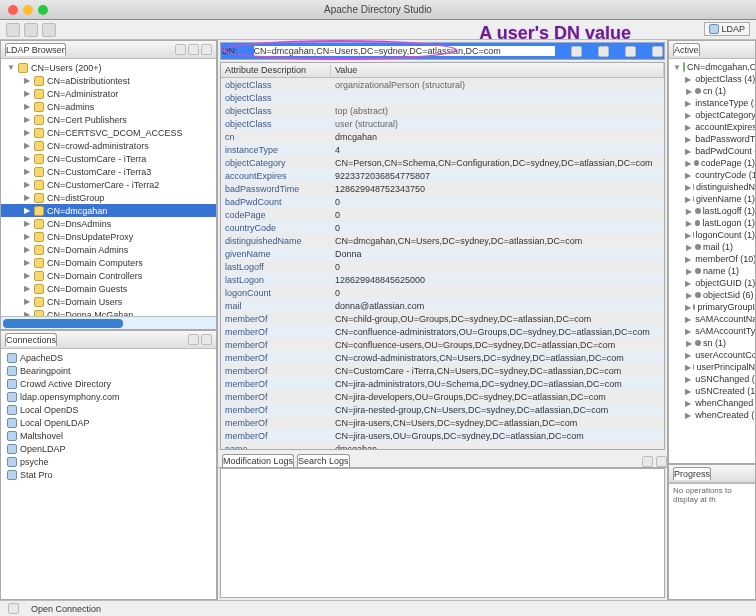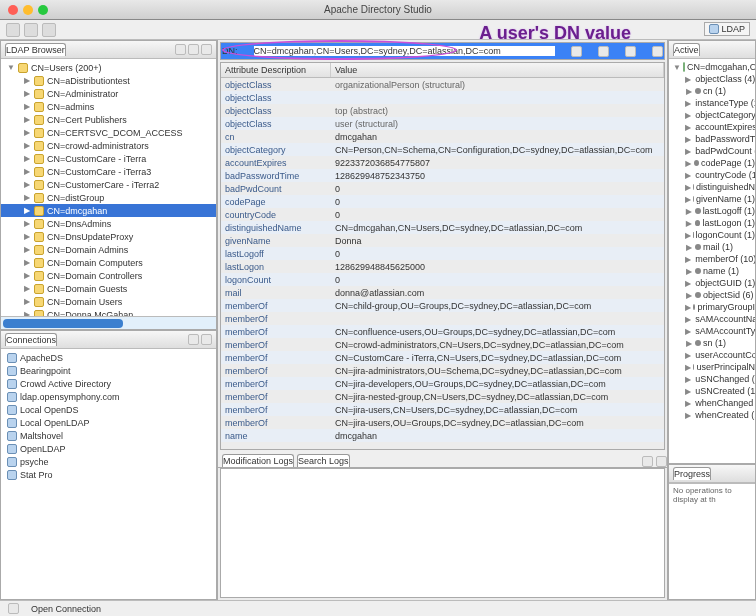--- a/index.html
+++ b/index.html
@@ -278,20 +278,24 @@
           </div>
           <div class="attr-row italic">
             <div class="col-a">objectClass</div>
             <div class="col-v">user (structural)</div>
           </div>
           <div class="attr-row">
             <div class="col-a">cn</div>
             <div class="col-v">dmcgahan</div>
           </div>
           <div class="attr-row">
+            <div class="col-a">instanceType</div>
+            <div class="col-v">4</div>
+          </div>
+          <div class="attr-row">
             <div class="col-a">objectCategory</div>
             <div class="col-v">CN=Person,CN=Schema,CN=Configuration,DC=sydney,DC=atlassian,DC=com</div>
           </div>
           <div class="attr-row">
             <div class="col-a">accountExpires</div>
             <div class="col-v">9223372036854775807</div>
           </div>
           <div class="attr-row">
             <div class="col-a">badPasswordTime</div>
             <div class="col-v">128629948752343750</div>
@@ -331,20 +335,21 @@
           <div class="attr-row">
             <div class="col-a">mail</div>
             <div class="col-v">donna@atlassian.com</div>
           </div>
           <div class="attr-row">
             <div class="col-a">memberOf</div>
             <div class="col-v">CN=child-group,OU=Groups,DC=sydney,DC=atlassian,DC=com</div>
           </div>
           <div class="attr-row">
             <div class="col-a">memberOf</div>
+            <div class="col-v">CN=confluence-administrators,OU=Groups,DC=sydney,DC=atlassian,DC=com</div>
           </div>
           <div class="attr-row">
             <div class="col-a">memberOf</div>
             <div class="col-v">CN=confluence-users,OU=Groups,DC=sydney,DC=atlassian,DC=com</div>
           </div>
           <div class="attr-row">
             <div class="col-a">memberOf</div>
             <div class="col-v">CN=crowd-administrators,CN=Users,DC=sydney,DC=atlassian,DC=com</div>
           </div>
           <div class="attr-row">

